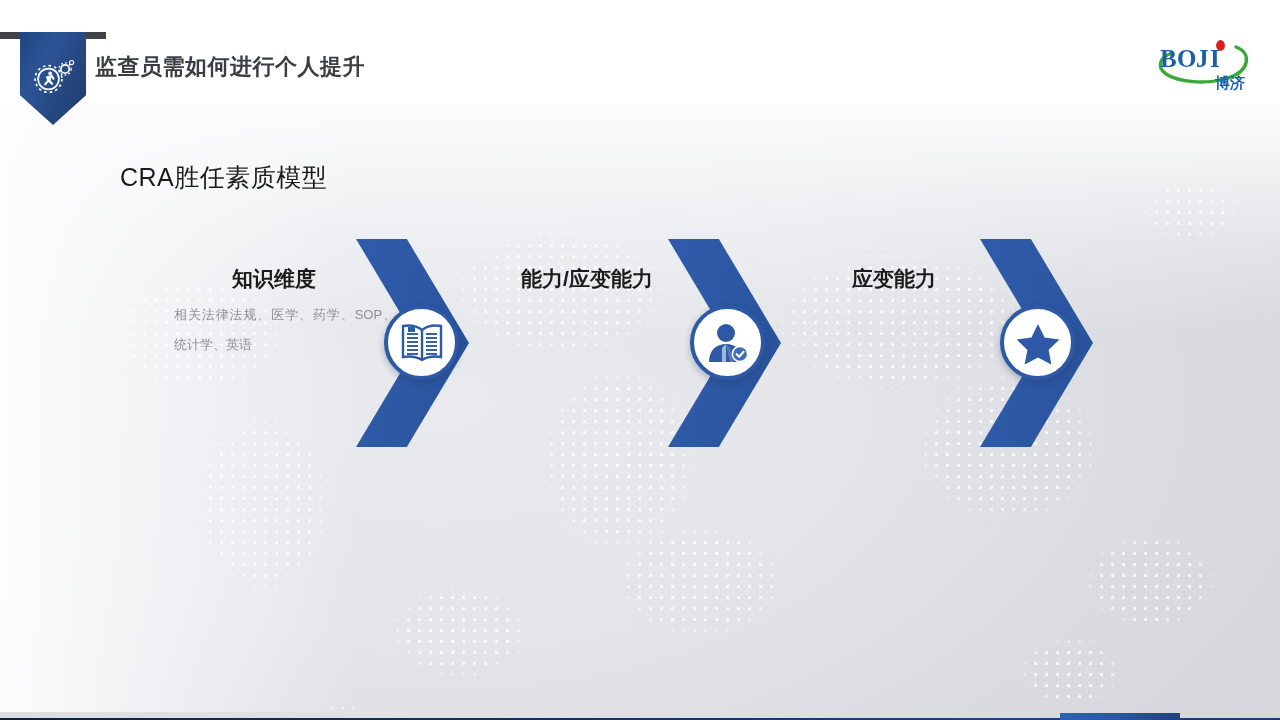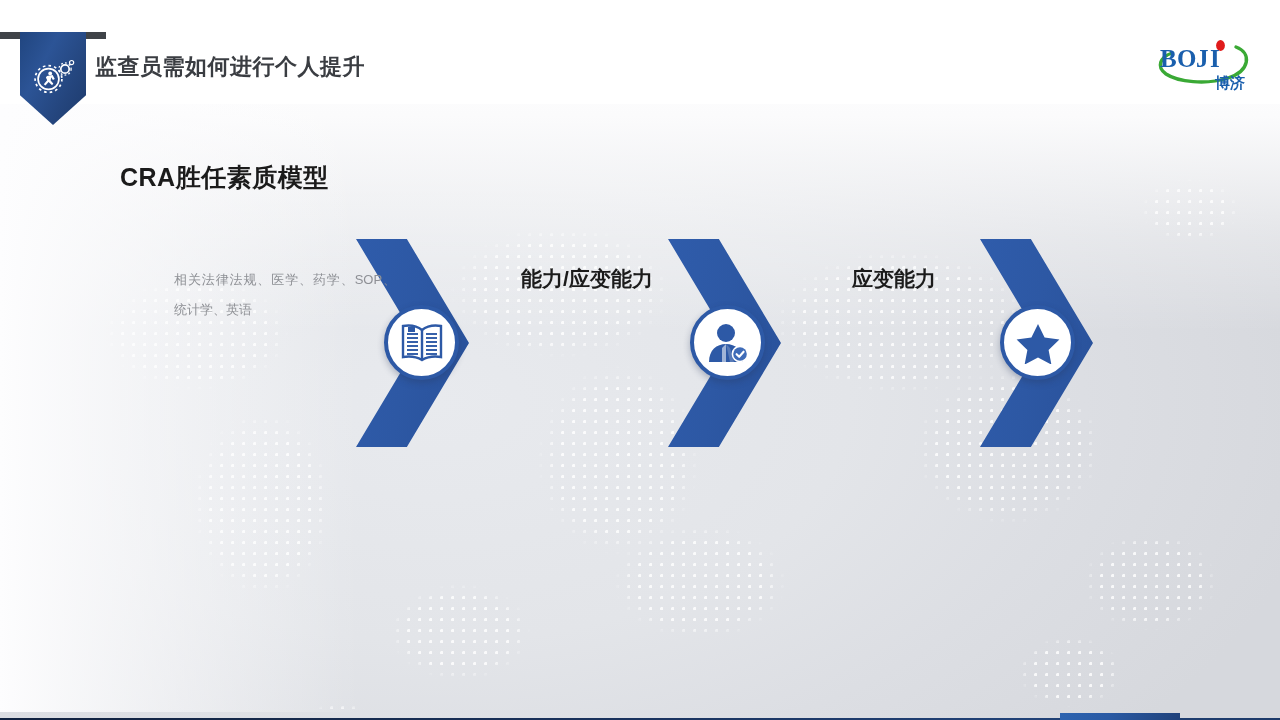--- a/index.html
+++ b/index.html
@@ -94,21 +94,21 @@
 
   
   .logo{
     position:absolute; right:18px; top:6px; width:122px; height:58px;
   }
   .logo svg{ display:block; width:122px; height:58px; }
 
   
   .slide-title{
     position:absolute; left:120px; top:129px;
-    font-size:25px; font-weight:bold; color:#1b1b1b;
+    font-size:25px; font-weight:normal; color:#1b1b1b;
     letter-spacing:0.5px; white-space:nowrap;
   }
 
   
   .chev{
     position:absolute; top:207px; width:113px; height:208px;
     background:linear-gradient(100deg,#2f5cab 0%, #2d58a4 48%, #29519a 100%);
     clip-path:polygon(0 0, 45% 0, 100% 50%, 45% 100%, 0 100%, 55% 50%);
     filter:drop-shadow(3px 4px 4px rgba(50,60,85,0.28));
   }
@@ -261,20 +261,21 @@
     </svg>
   </div>
 
   <div class="badge" id="badge-3">
     <svg width="44" height="42" viewBox="0 0 44 42" xmlns="http://www.w3.org/2000/svg">
       <path d="M22 2 L28.6 15.6 L43.4 17.6 L32.6 28.0 L35.4 42.6 L22 35.6 L8.6 42.6 L11.4 28.0 L0.6 17.6 L15.4 15.6 Z" fill="#2d59a6"></path>
     </svg>
   </div>
 
   <div class="col" id="col-1">
+    <div class="col-head">知识维度</div>
     <div class="col-body">
       <span class="tx">相关法律法规、医学、药学、SOP、统计学、英语</span>
     </div>
   </div>
 
   <div class="col" id="col-2">
     <div class="col-head">能力/应变能力</div>
   </div>
 
   <div class="col" id="col-3">

